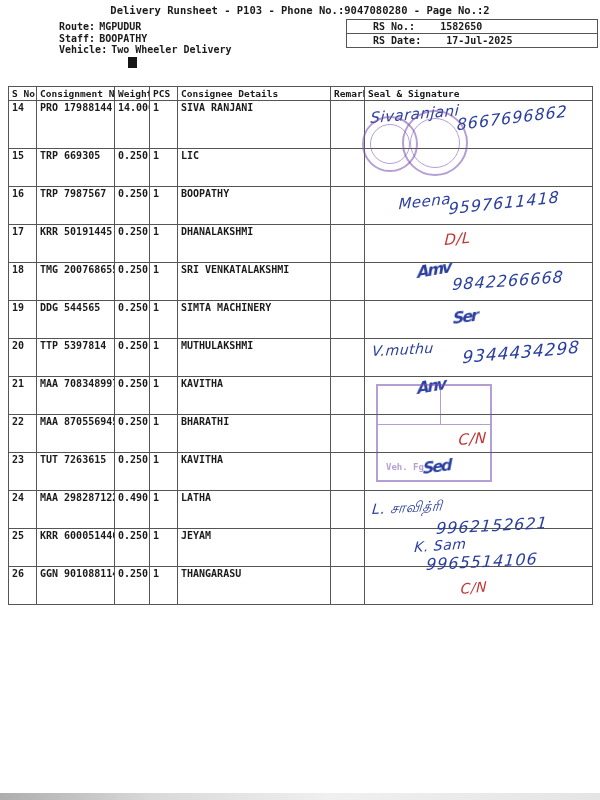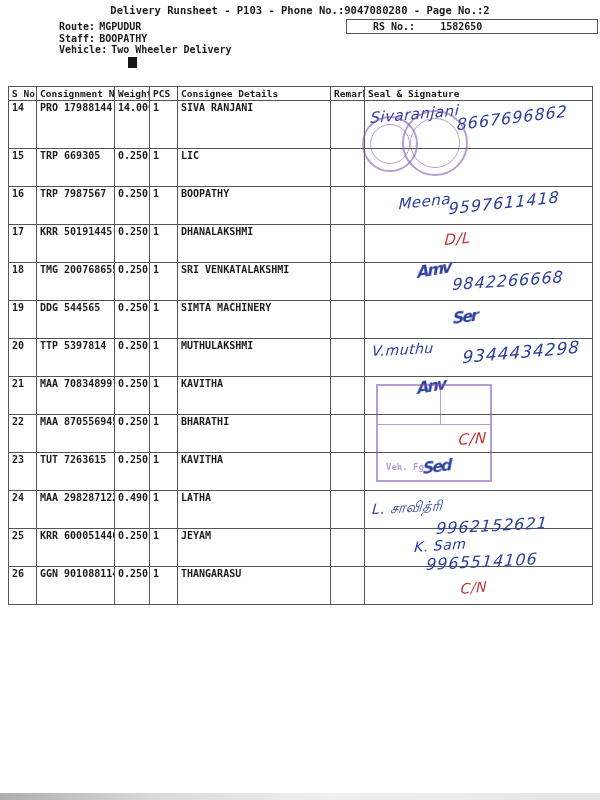--- a/index.html
+++ b/index.html
@@ -113,20 +113,23 @@
       <div class="meta-line">
         <span>Staff:</span><span>BOOPATHY</span>
       </div>
       <div class="meta-line">
         <span>Vehicle:</span><span>Two Wheeler Delivery</span>
       </div>
     </div>
     <div class="rs-box">
       <div class="rs-row">
         <span>RS No.:</span><span>1582650</span>
+      </div>
+      <div class="rs-row">
+        <span>RS Date:</span><span>17-Jul-2025</span>
       </div>
     </div>
   </div>
 
   <div class="scan-mark"></div>
 
   <table>
     <colgroup>
       <col style="width:28px">
         <col style="width:78px">

